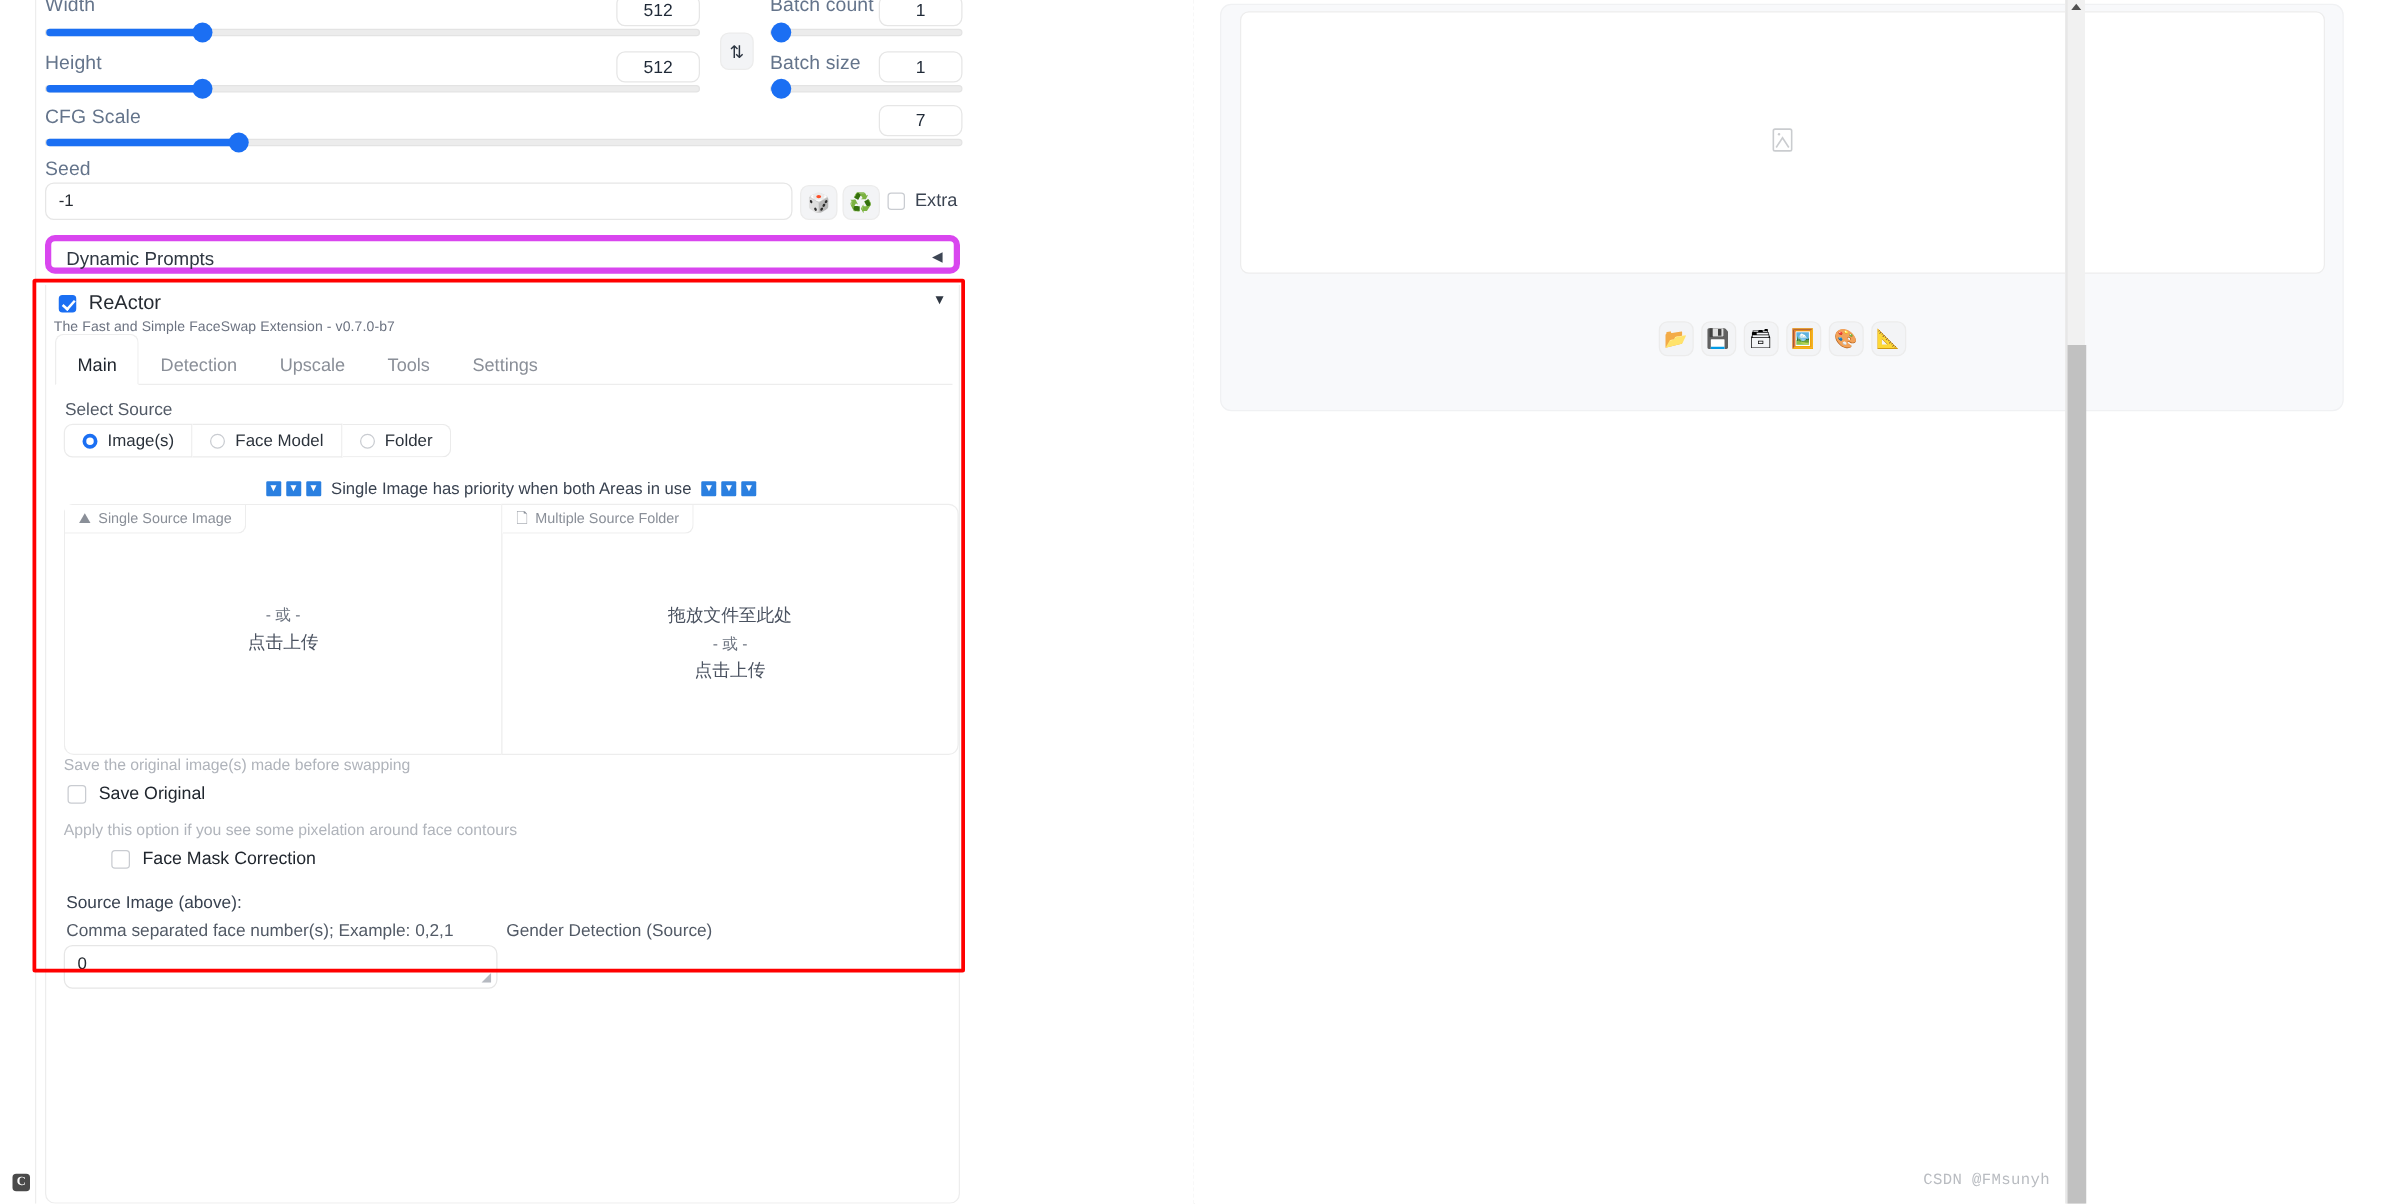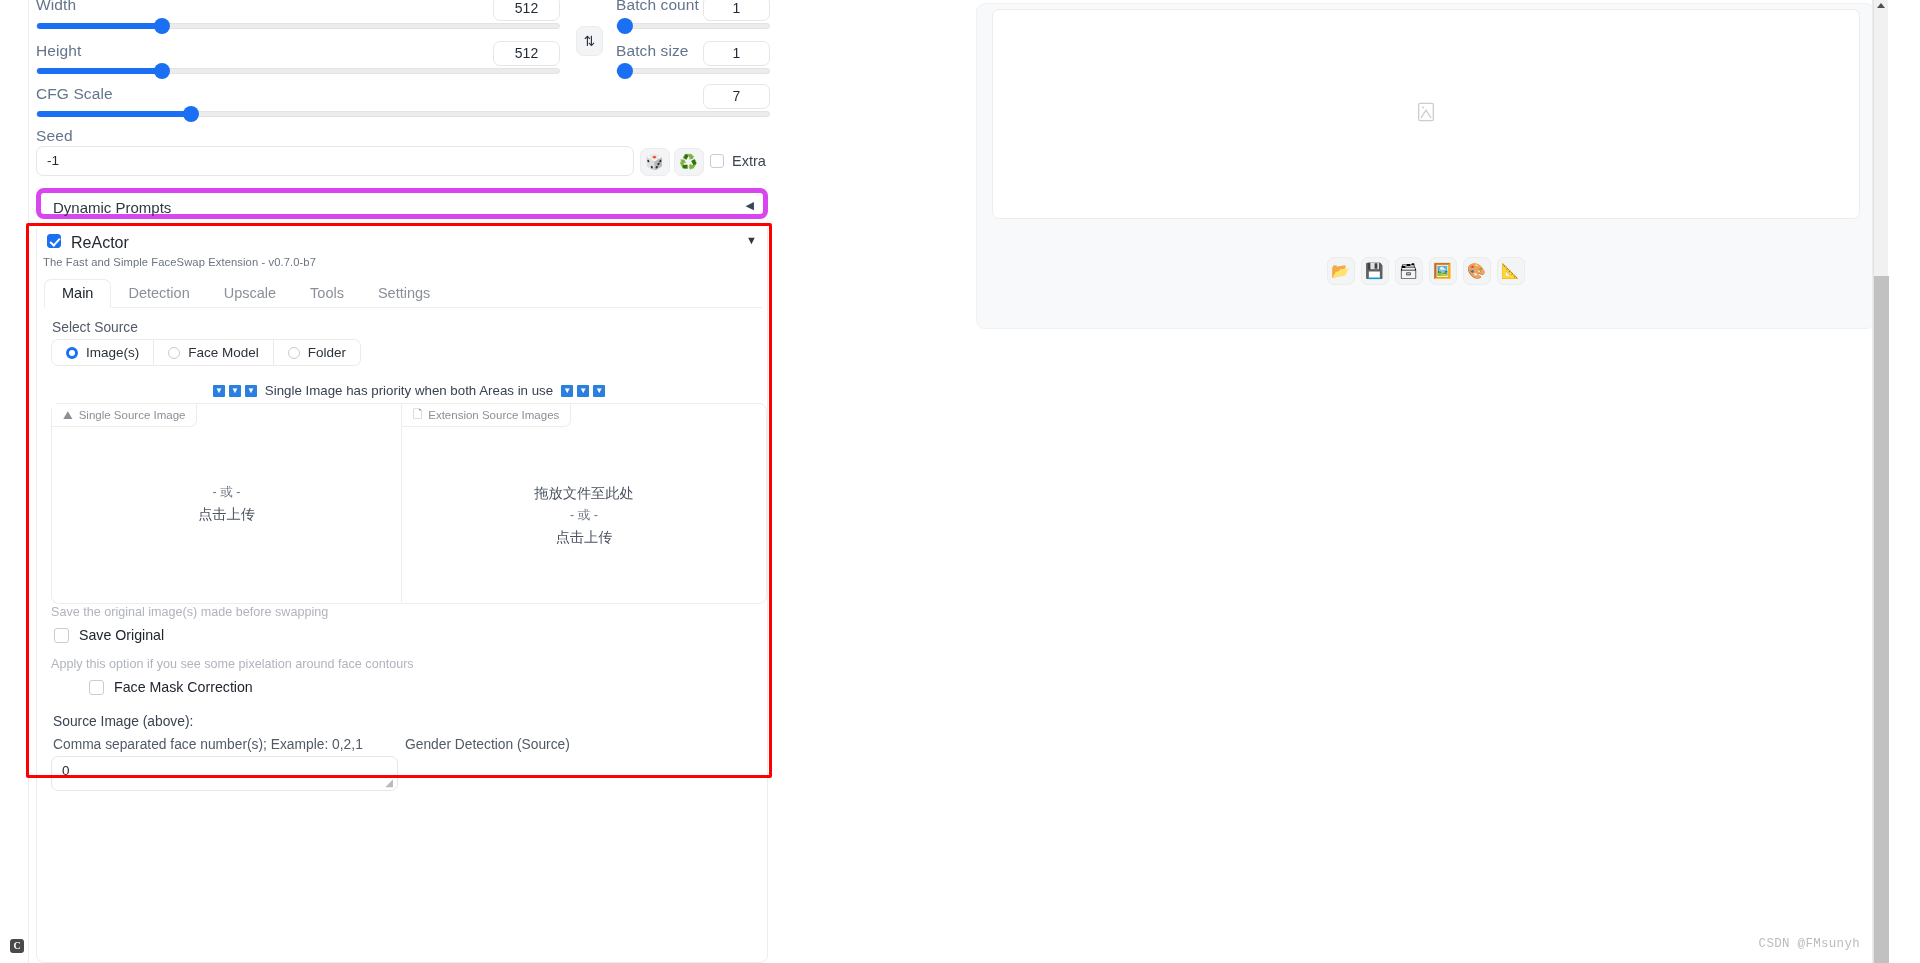--- a/index.html
+++ b/index.html
@@ -5,21 +5,21 @@
   * { box-sizing: border-box; }
   html, body {
     margin: 0; padding: 0;
     width: 1920px; height: 963px;
     background: #ffffff;
     font-family: "Liberation Sans", "DejaVu Sans", sans-serif;
     overflow: hidden;
   }
   #root {
     position: relative;
-    width: 1888px;
+    width: 1668px;
     height: 963px;
     background: #ffffff;
   }
 
   
   .left-col {
     position: absolute;
     left: 0; top: 0;
     width: 955px;
     height: 963px;
@@ -166,21 +166,21 @@
     width: 732px;
     height: 735px;
     background: #fff;
     border: 1px solid #ededed;
     border-top: none;
     border-radius: 0 0 8px 8px;
   }
   .reactor-head {
     position: absolute;
     left: 10px; top: 6px;
-    display: flex; gap: 10px;
+    display: flex; align-items: center; gap: 10px;
   }
   .reactor-title { font-size: 16px; color: #252a31; }
   .reactor-caret {
     position: absolute; right: 10px; top: 6px;
     font-size: 11px; color: #2f3742;
   }
   .reactor-sub {
     position: absolute; left: 6px; top: 28px;
     font-size: 11.2px; color: #6b7280;
     letter-spacing: .1px;
@@ -191,21 +191,21 @@
     position: absolute;
     left: 7px; top: 52px;
     width: 718px;
     height: 28px;
     border-bottom: 1px solid #ededed;
     display: flex; align-items: flex-end;
   }
   .tab {
     font-size: 14.5px;
     color: #8a8f98;
-    padding: 4px 17px 5px 17px;
+    padding: 16px 17px 5px 17px;
     line-height: 18px;
   }
   .tab.active {
     color: #20262e;
     background: #fff;
     border: 1px solid #ededed;
     border-bottom: 1px solid #fff;
     border-radius: 7px 7px 0 0;
     margin-bottom: -1px;
   }
@@ -564,21 +564,21 @@
         </div>
         <div class="dz-center">
           <div class="or">- 或 -</div>
           <div class="big">点击上传</div>
         </div>
       </div>
 
       <div class="dropzone dz-right">
         <div class="dz-tab">
           <span>🗋</span>
-          <span>Extension Source Images</span>
+          <span>Multiple Source Folder</span>
         </div>
         <div class="dz-center">
           <div class="big">拖放文件至此处</div>
           <div class="or">- 或 -</div>
           <div class="big">点击上传</div>
         </div>
       </div>
 
       <div class="hint" style="left:14px; top:377px;">Save the original image(s) made before swapping</div>
       <div class="cb-row" style="left:17px; top:399px;">

